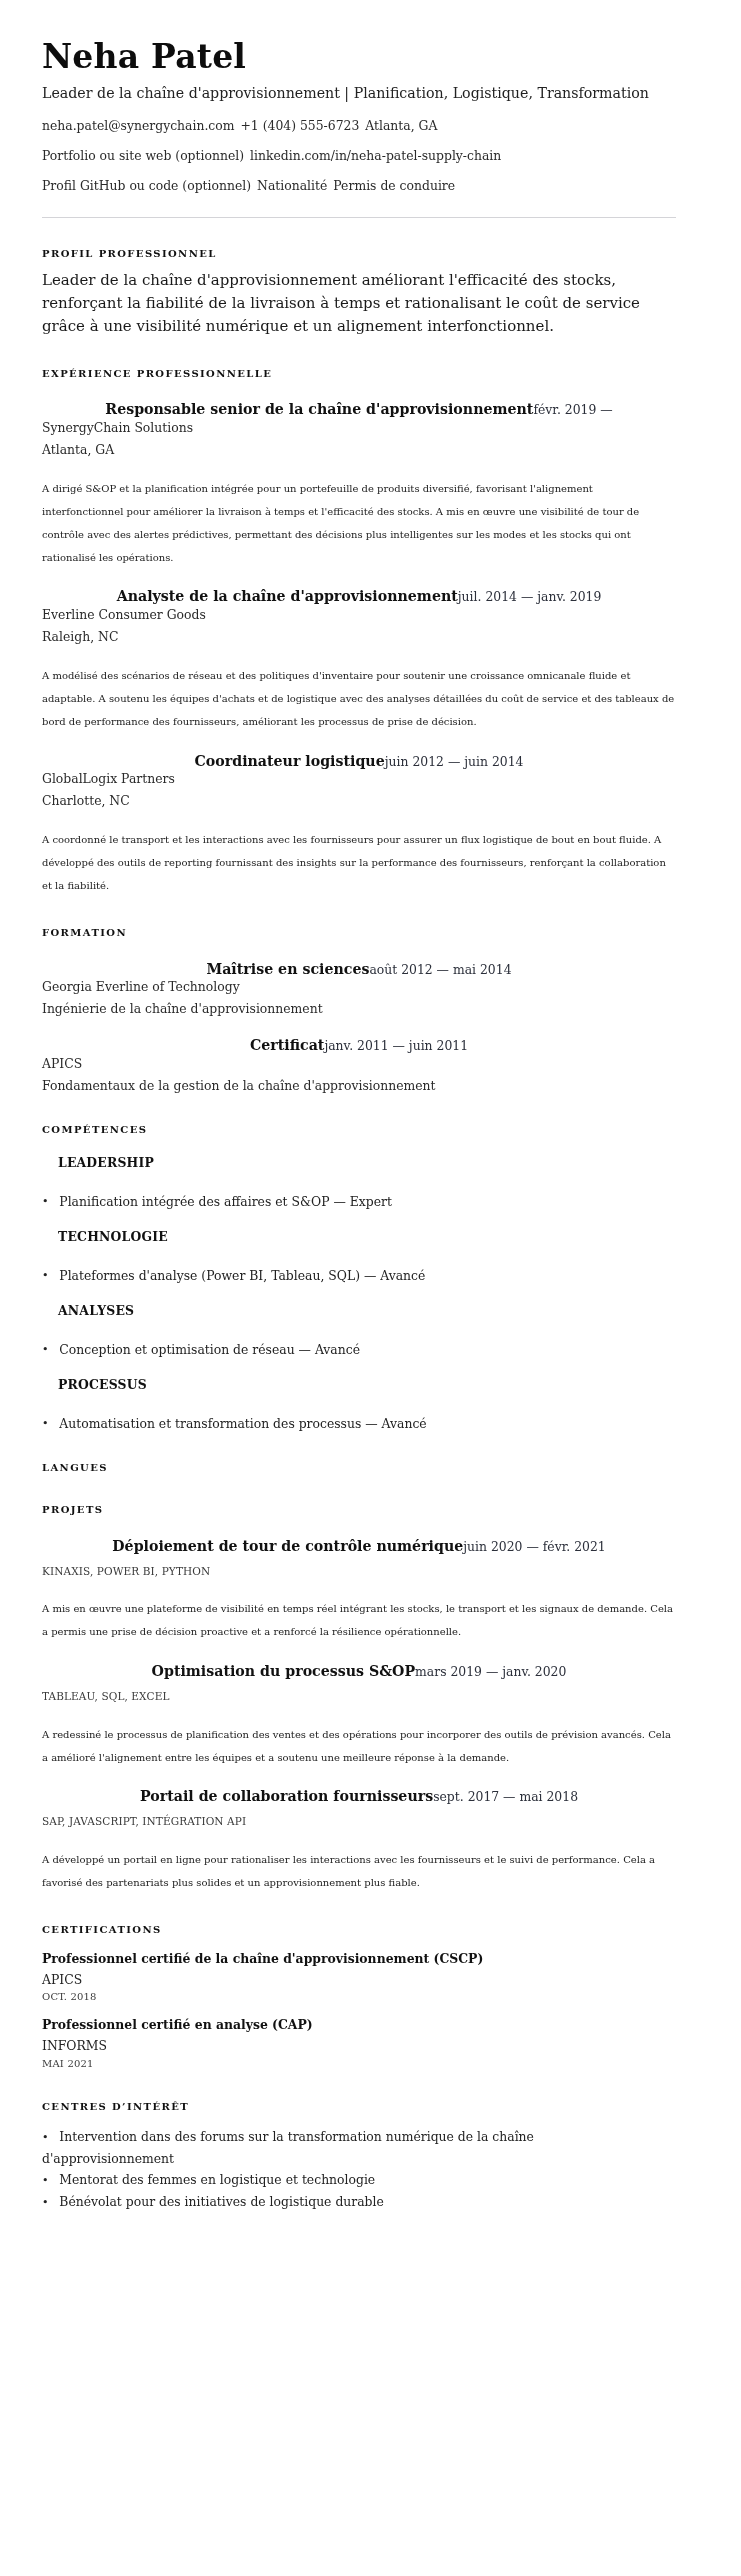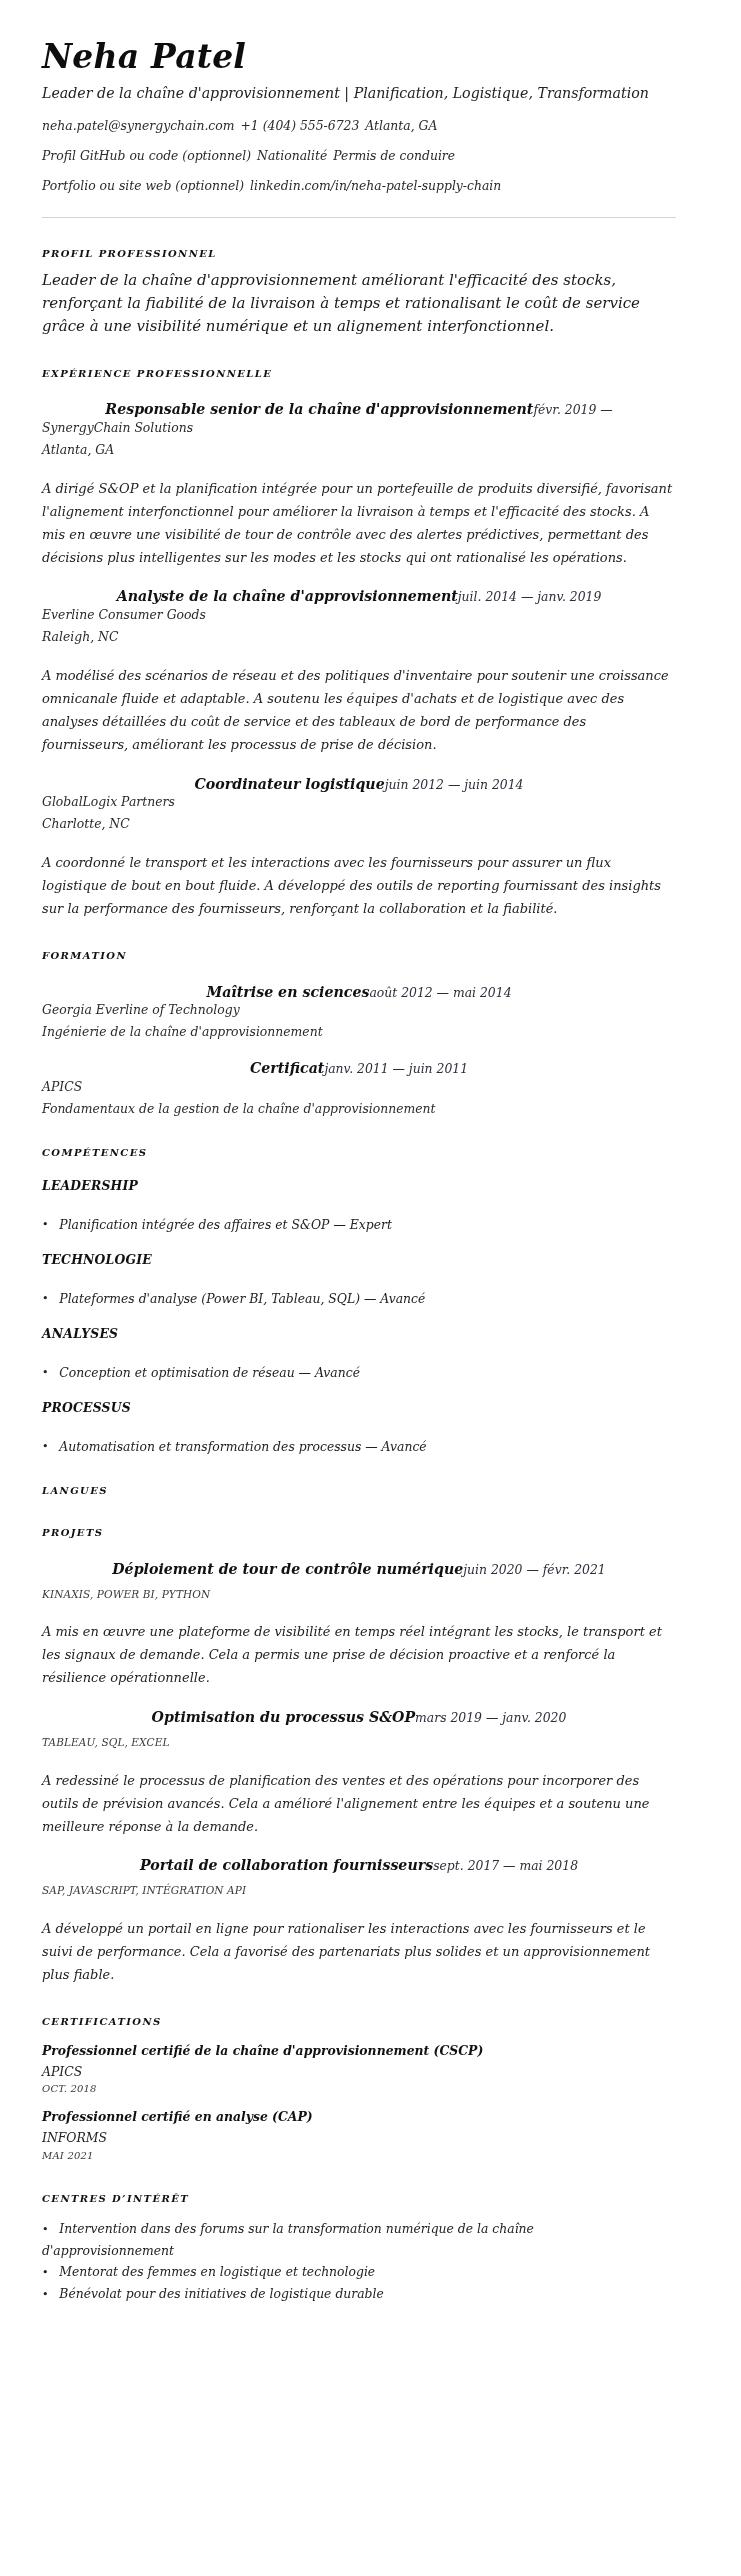--- a/index.html
+++ b/index.html
@@ -2,42 +2,42 @@
 <html style="font-size:10px"><head>
 <meta charset="utf-8">
 <style>
   * { box-sizing: border-box; margin: 0; padding: 0; }
   html, body { background: #ffffff; }
   body {
     width: 742px;
     font-family: "DejaVu Serif", serif;
     color: #1a1a1a;
   }
-  .page { padding: 36px 66px 37px 42px; font-style: italic; }
+  .page { padding: 36px 66px 37px 42px; }
   .name { font-size: 33px; font-weight: bold; color: #0d0d0d; line-height: 41px; letter-spacing: 0.2px; }
   .headline { font-size: 14.2px; color: #222; margin-top: 6.2px; line-height: 20px; }
   .contact-row { display: flex; gap: 6px; font-size: 12.4px; color: #2a2a2a; line-height: 17.3px; }
   .contact-row.first { margin-top: 13.6px; }
   .contact-row + .contact-row { margin-top: 13px; }
   .divider { height: 1.2px; background: #d4d4d8; margin-top: 22px; }
   .section { margin-top: 30px; }
   .section.first { margin-top: 30px; }
   .section-title { font-size: 10px; font-weight: bold; letter-spacing: 1.4px; text-transform: uppercase; color: #111; line-height: 12.4px; }
   .summary { font-size: 15px; line-height: 23px; color: #1a1a1a; margin-top: 8.7px; }
   .entry { margin-top: 18.5px; }
   .entry.first { margin-top: 20px; }
   .entry-head { display: flex; justify-content: center; align-items: baseline; }
   .entry-title { font-size: 14.2px; font-weight: bold; color: #111; line-height: 18.5px; }
   .entry-date { font-size: 12.4px; color: #2b2f3a; line-height: 17.3px; white-space: nowrap; }
   .entry-org { font-size: 12.4px; color: #2a2a2a; line-height: 17.3px; margin-top: 0px; }
   .entry-loc { font-size: 12.4px; color: #2a2a2a; line-height: 17.3px; margin-top: 5px; }
-  .entry-desc { font-size: 13px; color: #222; line-height: 23px; margin-top: 18.5px; }
+  .entry-desc { font-size: 10px; color: #222; line-height: 23px; margin-top: 18.5px; }
   .edu .entry-sub { font-size: 12.4px; color: #2a2a2a; line-height: 17.3px; margin-top: 5px; }
   .edu .entry-org { margin-top: 0; }
-  .skill-cat { font-size: 12.4px; font-weight: bold; color: #111; line-height: 16px; margin-top: 18.5px; letter-spacing: 0.2px; }
+  .skill-cat { font-size: 12.4px; font-weight: bold; color: #111; line-height: 16px; margin-top: 18.5px; letter-spacing: 0.2px; margin-left: 16px; }
   .skill-cat.first { margin-top: 18.5px; }
   ul.bullets { list-style: none; margin-top: 22px; }
   ul.bullets li { font-size: 12.4px; color: #222; line-height: 17.3px; position: relative; padding-left: 17.3px; }
   ul.bullets li::before { content: "\2022"; position: absolute; left: 0; top: 0; font-size: 11px; color: #222; }
   ul.bullets.tight li + li { margin-top: 5px; }
   ul.interests li { padding-left: 0; text-indent: 0; }
   ul.interests li::before { position: static; display: inline-block; width: 17.3px; }
   .tech { font-size: 10.5px; color: #3a3a3a; line-height: 15px; margin-top: 8.7px; letter-spacing: 0.1px; }
   .cert { margin-top: 12.4px; }
   .cert.first { margin-top: 13.6px; }
@@ -53,27 +53,27 @@
   <header>
     <h1 class="name">Neha Patel</h1>
     <div class="headline">Leader de la chaîne d'approvisionnement | Planification, Logistique, Transformation</div>
 
     <div class="contact-row first">
       <span>neha.patel@synergychain.com</span>
       <span>+1 (404) 555-6723</span>
       <span>Atlanta, GA</span>
     </div>
     <div class="contact-row">
+      <span>Portfolio ou site web (optionnel)</span>
+      <span>linkedin.com/in/neha-patel-supply-chain</span>
+    </div>
+    <div class="contact-row">
       <span>Profil GitHub ou code (optionnel)</span>
       <span>Nationalité</span>
       <span>Permis de conduire</span>
-    </div>
-    <div class="contact-row">
-      <span>Portfolio ou site web (optionnel)</span>
-      <span>linkedin.com/in/neha-patel-supply-chain</span>
     </div>
     <div class="divider"></div>
   </header>
 
   <section class="section first">
     <h2 class="section-title">Profil professionnel</h2>
     <p class="summary">Leader de la chaîne d'approvisionnement améliorant l'efficacité des stocks, renforçant la fiabilité de la livraison à temps et rationalisant le coût de service grâce à une visibilité numérique et un alignement interfonctionnel.</p>
   </section>
 
   <section class="section">

